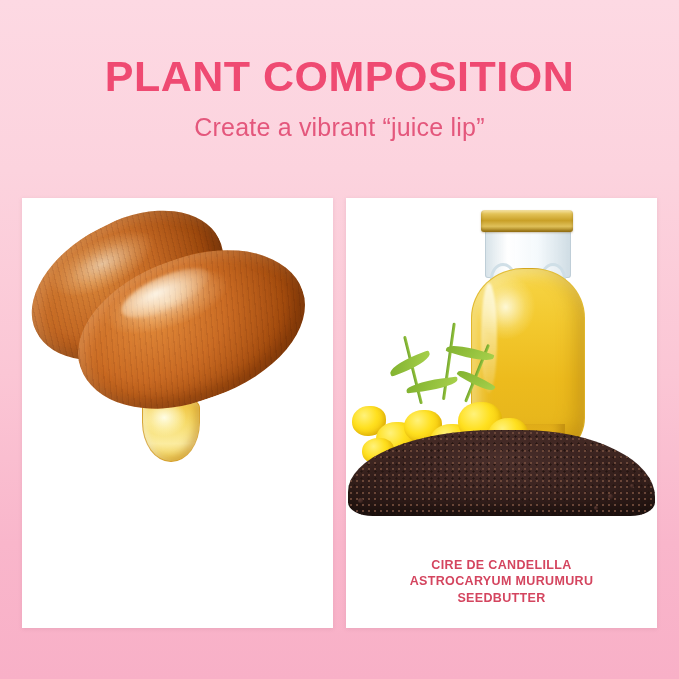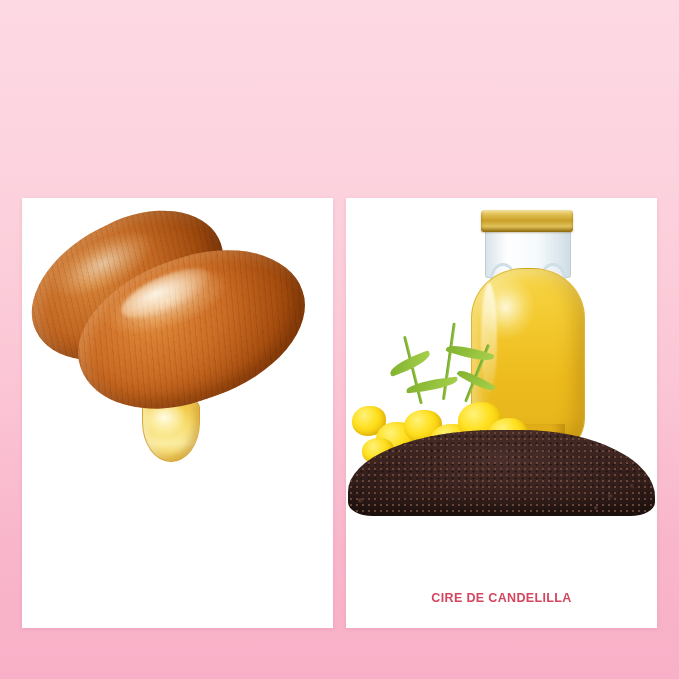--- a/index.html
+++ b/index.html
@@ -160,20 +160,24 @@
   .seed-spill{
     position:absolute;z-index:5;border-radius:50%;
     background:radial-gradient(circle at 35% 30%,#5a3a33,#2a1714);
   }
 </style>
 </head>
 <body>
 
 <div class="poster">
 
+  <div class="header">
+    <h1 class="title">PLANT COMPOSITION</h1>
+    <p class="subtitle">Create a vibrant “juice lip”</p>
+  </div>
 
   <div class="cards">
 
     <div class="card">
       <div class="card-media">
         <div class="almond-scene">
           <div class="almond almond-back"></div>
           <div class="almond almond-front"></div>
           <div class="almond-gloss"></div>
           <div class="oil-stem"></div>
@@ -216,17 +220,19 @@
 
           <div class="seeds"></div>
           <div class="seed-spill" style="left:12px;top:300px;width:5px;height:5px;"></div>
           <div class="seed-spill" style="left:262px;top:296px;width:5px;height:5px;"></div>
           <div class="seed-spill" style="left:284px;top:286px;width:4px;height:4px;"></div>
           <div class="seed-spill" style="left:248px;top:308px;width:4px;height:4px;"></div>
         </div>
       </div>
       <div class="card-caption">
         <span class="cap-line">CIRE DE CANDELILLA</span>
+        <span class="cap-line">ASTROCARYUM MURUMURU</span>
+        <span class="cap-line">SEEDBUTTER</span>
       </div>
     </div>
 
   </div>
 </div>
 
 </body></html>

